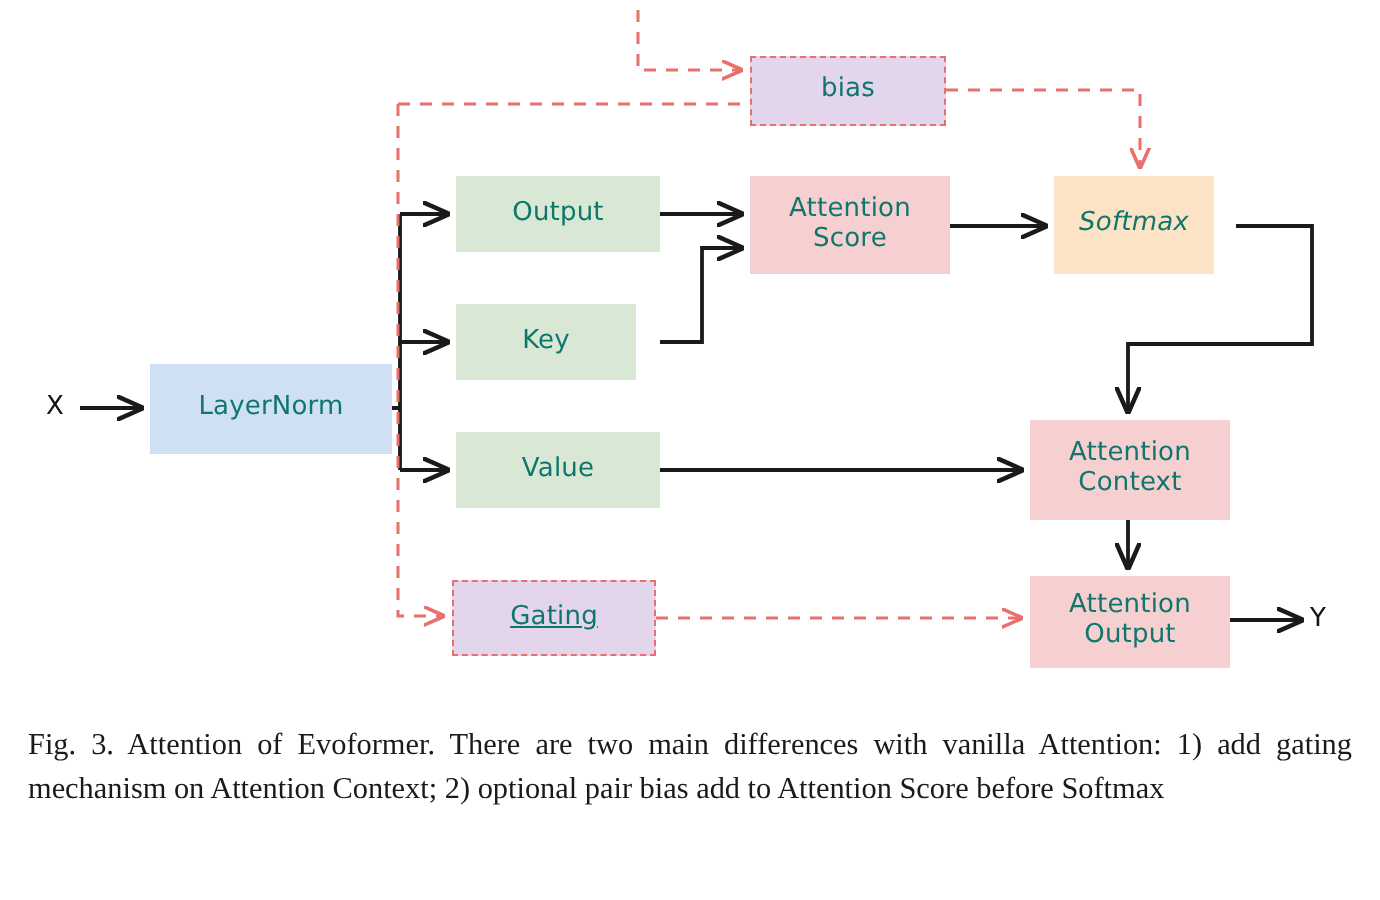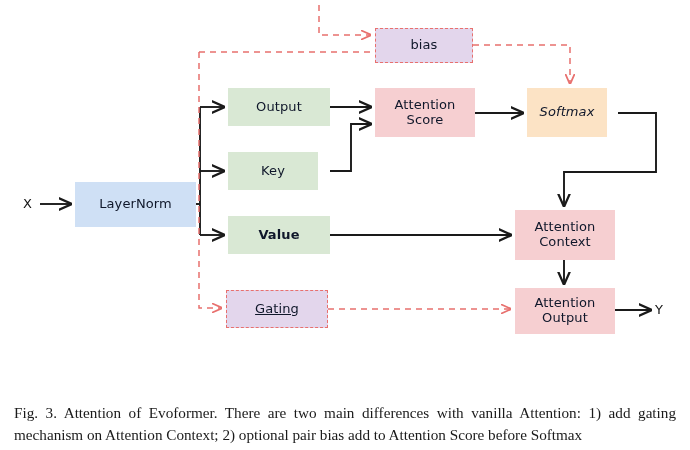--- a/index.html
+++ b/index.html
@@ -35,21 +35,21 @@
   }
   .node {
     position: absolute;
     box-sizing: border-box;
     display: flex;
     align-items: center;
     justify-content: center;
     text-align: center;
     font-family: "DejaVu Sans", sans-serif;
     font-size: 13px;
-    color: #0f172a;
+    color: #0f766e;
     line-height: 1.12;
     letter-spacing: 0.1px;
     z-index: 3;
     white-space: pre-line;
   }
   .node.dashed {
     border: 1.6px dashed #e8706e;
   }
   .axis-label {
     position: absolute;
@@ -63,21 +63,20 @@
     left: 14px;
     top: 362px;
     width: 662px;
     font-family: "Liberation Serif", serif;
     font-size: 15.2px;
     line-height: 1.46;
     color: #1a1a1a;
     text-align: justify;
     text-justify: inter-word;
     z-index: 3;
-    margin-top: 40px;
   }
 </style>
 </head>
 <body>
 
 <div id="figure-root">
 
   <div id="diagram-area">
 
     <svg id="edges-layer" width="690" height="350" viewBox="0 0 690 350">
@@ -107,21 +106,21 @@
           <path d="M199 52 L370 52" fill="none" stroke="#e8706e" stroke-width="1.5" stroke-linecap="butt" stroke-linejoin="miter" stroke-dasharray="6 5"></path>
           <path d="M199 52 L199 308 L221 308" fill="none" stroke="#e8706e" stroke-width="1.5" stroke-linecap="butt" stroke-linejoin="miter" stroke-dasharray="6 5" marker-end="url(#arrow-dashed)"></path>
           <path d="M473 45 L570 45 L570 83" fill="none" stroke="#e8706e" stroke-width="1.5" stroke-linecap="butt" stroke-linejoin="miter" stroke-dasharray="6 5" marker-end="url(#arrow-dashed)"></path>
           <path d="M328 309 L510 309" fill="none" stroke="#e8706e" stroke-width="1.5" stroke-linecap="butt" stroke-linejoin="miter" stroke-dasharray="6 5" marker-end="url(#arrow-dashed)"></path>
         </g>
     </svg>
 
     <div class="node" style="left: 75px; top: 182px; width: 121px; height: 45px; background: rgb(207, 224, 245);">LayerNorm</div>
     <div class="node" style="left: 228px; top: 88px; width: 102px; height: 38px; background: rgb(217, 232, 212);">Output</div>
     <div class="node" style="left: 228px; top: 152px; width: 90px; height: 38px; background: rgb(217, 232, 212);">Key</div>
-    <div class="node" style="left: 228px; top: 216px; width: 102px; height: 38px; background: rgb(217, 232, 212); font-weight: bold;">Value</div>
+    <div class="node" style="left: 228px; top: 216px; width: 102px; height: 38px; background: rgb(217, 232, 212);">Value</div>
     <div class="node" style="left: 375px; top: 88px; width: 100px; height: 49px; background: rgb(246, 207, 209);">Attention
 Score</div>
     <div class="node" style="left: 527px; top: 88px; width: 80px; height: 49px; background: rgb(252, 227, 197); font-style: italic;">Softmax</div>
     <div class="node dashed" style="left: 375px; top: 28px; width: 98px; height: 35px; background: rgb(227, 214, 236);">bias</div>
     <div class="node dashed" style="left: 226px; top: 290px; width: 102px; height: 38px; background: rgb(227, 214, 236); text-decoration: underline;">Gating</div>
     <div class="node" style="left: 515px; top: 210px; width: 100px; height: 50px; background: rgb(246, 207, 209);">Attention
 Context</div>
     <div class="node" style="left: 515px; top: 288px; width: 100px; height: 46px; background: rgb(246, 207, 209);">Attention
 Output</div>
 

